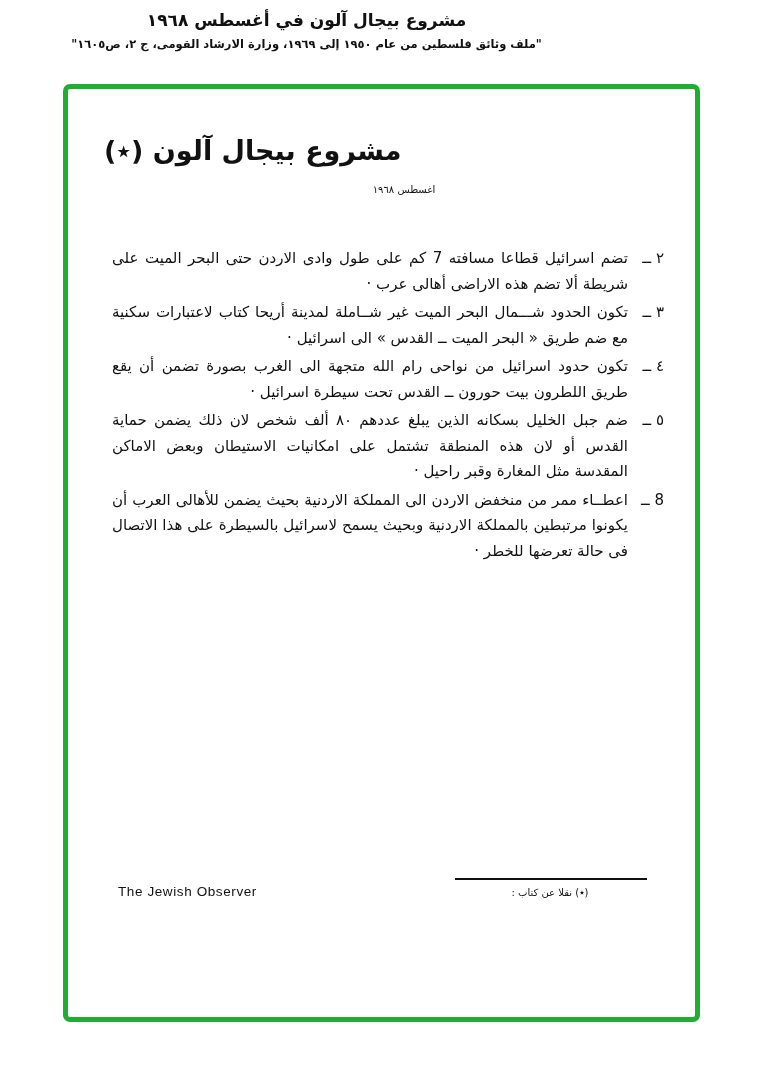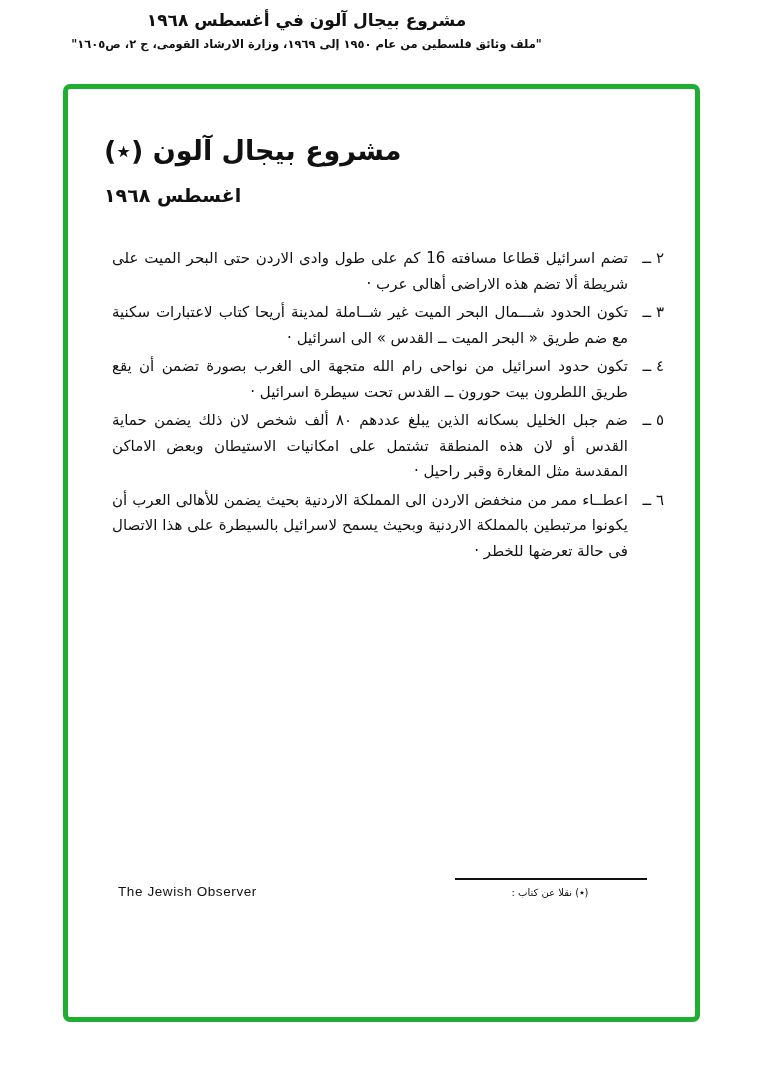--- a/index.html
+++ b/index.html
@@ -27,22 +27,22 @@
   }
 
   
   .doc-title {
     position:absolute; top:135px; left:104px; width:600px;
     text-align:left; direction:rtl;
     font-size:27px; font-weight:bold;
   }
   .doc-date {
     position:absolute; top:184px; left:104px; width:600px;
-    text-align:left; direction:rtl;
-    font-size:19px; font-weight:bold;
+    text-align:center; direction:rtl;
+    font-size:10px; font-weight:normal;
   }
 
   
   .content {
     position:absolute; top:246px; left:112px; width:552px;
     direction:rtl; text-align:justify;
     font-size:15px; line-height:25.5px;
   }
   .item { padding-right:36px; text-indent:-36px; margin-bottom:3px; }
   .item .num { display:inline-block; min-width:36px; text-indent:0; white-space:nowrap; }
@@ -72,31 +72,31 @@
   <div class="src-line2">"ملف وثائق فلسطين من عام ١٩٥٠ إلى ١٩٦٩، وزارة الارشاد القومى، ج ٢، ص١٦٠٥"</div>
 </div>
 
 <div class="frame" style="border-color: rgb(31, 174, 50);"></div>
 
 <div class="doc-title">مشروع بيجال آلون (٭)</div>
 <div class="doc-date">اغسطس ١٩٦٨</div>
 
 <div class="content">
   <div class="item">
-    <span class="num">٢ ــ</span><span>تضم اسرائيل قطاعا مسافته 16 كم على طول وادى الاردن حتى البحر الميت على شريطة ألا تضم هذه الاراضى أهالى عرب ·</span>
+    <span class="num">٢ ــ</span><span>تضم اسرائيل قطاعا مسافته 7 كم على طول وادى الاردن حتى البحر الميت على شريطة ألا تضم هذه الاراضى أهالى عرب ·</span>
   </div>
   <div class="item">
     <span class="num">٣ ــ</span><span>تكون الحدود شـــمال البحر الميت غير شــاملة لمدينة أريحا كتاب لاعتبارات سكنية مع ضم طريق « البحر الميت ــ القدس » الى اسرائيل ·</span>
   </div>
   <div class="item">
     <span class="num">٤ ــ</span><span>تكون حدود اسرائيل من نواحى رام الله متجهة الى الغرب بصورة تضمن أن يقع طريق اللطرون بيت حورون ــ القدس تحت سيطرة اسرائيل ·</span>
   </div>
   <div class="item">
     <span class="num">٥ ــ</span><span>ضم جبل الخليل بسكانه الذين يبلغ عددهم ٨٠ ألف شخص لان ذلك يضمن حماية القدس أو لان هذه المنطقة تشتمل على امكانيات الاستيطان وبعض الاماكن المقدسة مثل المغارة وقبر راحيل ·</span>
   </div>
   <div class="item">
-    <span class="num">٦ ــ</span><span>اعطــاء ممر من منخفض الاردن الى المملكة الاردنية بحيث يضمن للأهالى العرب أن يكونوا مرتبطين بالمملكة الاردنية وبحيث يسمح لاسرائيل بالسيطرة على هذا الاتصال فى حالة تعرضها للخطر ·</span>
+    <span class="num">8 ــ</span><span>اعطــاء ممر من منخفض الاردن الى المملكة الاردنية بحيث يضمن للأهالى العرب أن يكونوا مرتبطين بالمملكة الاردنية وبحيث يسمح لاسرائيل بالسيطرة على هذا الاتصال فى حالة تعرضها للخطر ·</span>
   </div>
 </div>
 
 <div class="observer">The Jewish Observer</div>
 <div class="fn-rule"></div>
 <div class="fn-text">(٭) نقلا عن كتاب :</div>
 
 </body></html>

